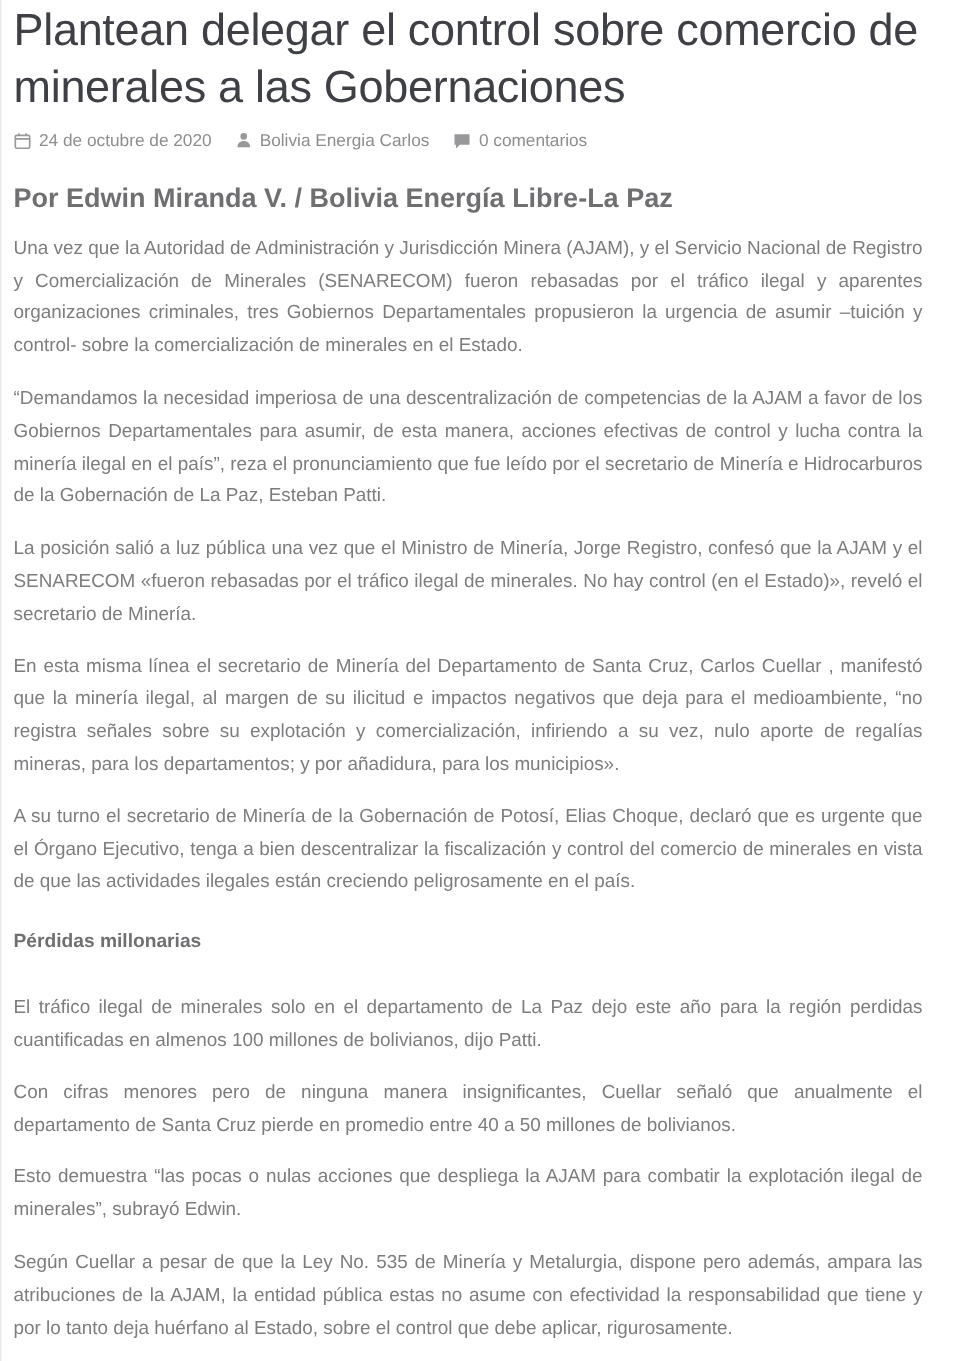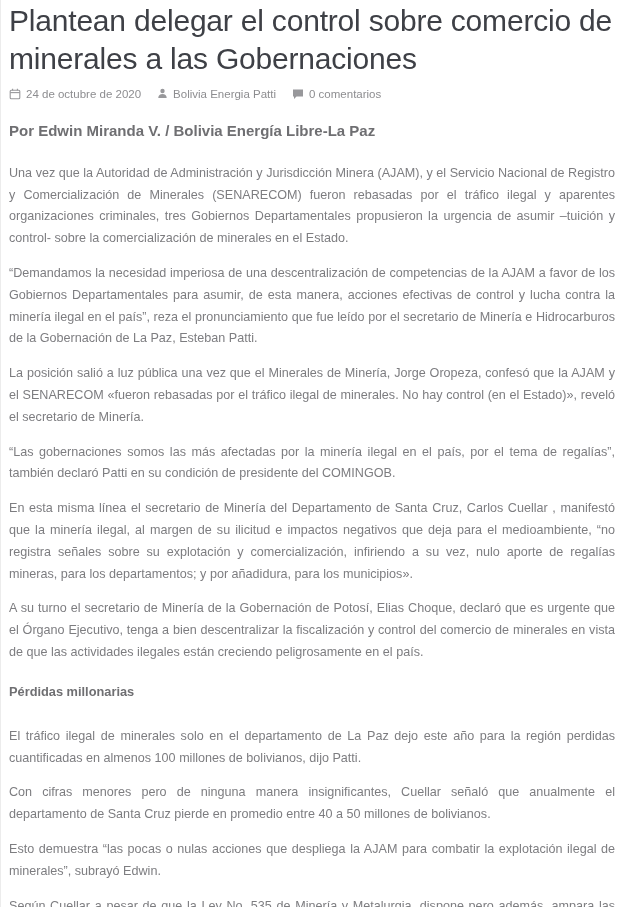--- a/index.html
+++ b/index.html
@@ -36,22 +36,22 @@
     display: inline-flex;
     align-items: center;
     gap: 5px;
     color: #8d8d90;
     text-decoration: none;
     cursor: pointer;
   }
   .meta-item svg { display: block; }
 
   .byline {
-    margin: 22px 0 24px 0;
-    font-size: 15px;
+    margin: 22px 0 12px 0;
+    font-size: 18px;
     font-weight: 700;
     color: #6f6f72;
   }
 
   .body-p {
     margin: 0 16px 13px 0;
     font-size: 12.6px;
     line-height: 21.8px;
     color: #7d7d80;
     text-align: justify;
@@ -85,39 +85,38 @@
         <span>24 de octubre de 2020</span>
       </span>
 
       <span class="meta-item">
         <span>
           <svg width="11" height="11" viewBox="0 0 12 12" fill="#98989b">
             <circle cx="6" cy="3.2" r="2.4"></circle>
             <path d="M1.4 11 C1.4 8.2 3.4 6.6 6 6.6 C8.6 6.6 10.6 8.2 10.6 11 Z"></path>
           </svg>
         </span>
-        <span>Bolivia Energia Patti</span>
+        <span>Bolivia Energia Carlos</span>
       </span>
 
       <span class="meta-item">
         <span>
           <svg width="12" height="12" viewBox="0 0 12 12" fill="#98989b">
             <path d="M1 1.5 H11 V8.5 H4.5 L2 11 V8.5 H1 Z"></path>
           </svg>
         </span>
         <span>0 comentarios</span>
       </span>
     </div>
 
     <p class="byline">Por Edwin Miranda V. / Bolivia Energía Libre-La Paz</p>
 
     <p class="body-p">Una vez que la Autoridad de Administración y Jurisdicción Minera (AJAM), y el Servicio Nacional de Registro y Comercialización de Minerales (SENARECOM) fueron rebasadas por el tráfico ilegal y aparentes organizaciones criminales, tres Gobiernos Departamentales propusieron la urgencia de asumir –tuición y control- sobre la comercialización de minerales en el Estado.</p>
     <p class="body-p">“Demandamos la necesidad imperiosa de una descentralización de competencias de la AJAM a favor de los Gobiernos Departamentales para asumir, de esta manera, acciones efectivas de control y lucha contra la minería ilegal en el país”, reza el pronunciamiento que fue leído por el secretario de Minería e Hidrocarburos de la Gobernación de La Paz, Esteban Patti.</p>
-    <p class="body-p">La posición salió a luz pública una vez que el Minerales de Minería, Jorge Oropeza, confesó que la AJAM y el SENARECOM «fueron rebasadas por el tráfico ilegal de minerales. No hay control (en el Estado)», reveló el secretario de Minería.</p>
-    <p class="body-p">“Las gobernaciones somos las más afectadas por la minería ilegal en el país, por el tema de regalías”, también declaró Patti en su condición de presidente del COMINGOB.</p>
+    <p class="body-p">La posición salió a luz pública una vez que el Ministro de Minería, Jorge Registro, confesó que la AJAM y el SENARECOM «fueron rebasadas por el tráfico ilegal de minerales. No hay control (en el Estado)», reveló el secretario de Minería.</p>
     <p class="body-p">En esta misma línea el secretario de Minería del Departamento de Santa Cruz, Carlos Cuellar , manifestó que la minería ilegal, al margen de su ilicitud e impactos negativos que deja para el medioambiente, “no registra señales sobre su explotación y comercialización, infiriendo a su vez, nulo aporte  de regalías mineras, para los departamentos; y  por añadidura, para los municipios».</p>
     <p class="body-p">A su turno el secretario de Minería de la Gobernación de Potosí, Elias Choque, declaró que es urgente que el Órgano Ejecutivo, tenga a bien descentralizar la fiscalización y control del comercio de minerales en vista de que las actividades ilegales están creciendo peligrosamente en el país.</p>
 
     <h2 class="subheading">Pérdidas millonarias</h2>
 
     <p class="body-p">El tráfico ilegal de minerales solo en el departamento de La Paz dejo este año para la región perdidas cuantificadas en almenos 100 millones de bolivianos, dijo Patti.</p>
     <p class="body-p">Con cifras menores pero de ninguna manera insignificantes, Cuellar señaló que anualmente el departamento de Santa Cruz pierde en promedio entre 40 a 50 millones de bolivianos.</p>
     <p class="body-p">Esto demuestra “las pocas o nulas  acciones que despliega la AJAM  para combatir la explotación ilegal de minerales”, subrayó Edwin.</p>
     <p class="body-p">Según Cuellar a pesar de que la Ley No. 535 de Minería y Metalurgia, dispone pero además, ampara las atribuciones de la AJAM, la entidad pública estas no asume con efectividad la responsabilidad que tiene y por lo tanto deja huérfano al Estado, sobre el control que debe aplicar, rigurosamente.</p>
 

